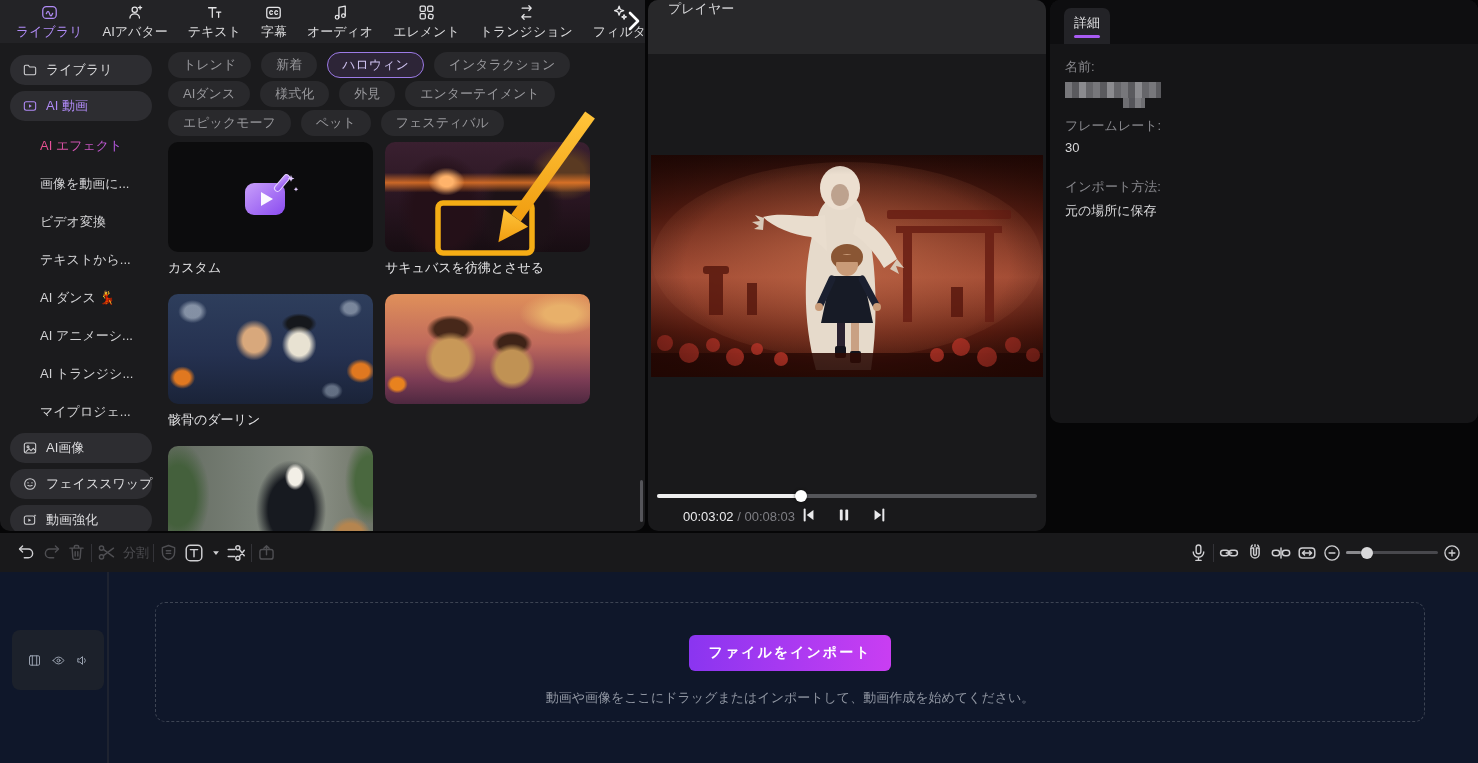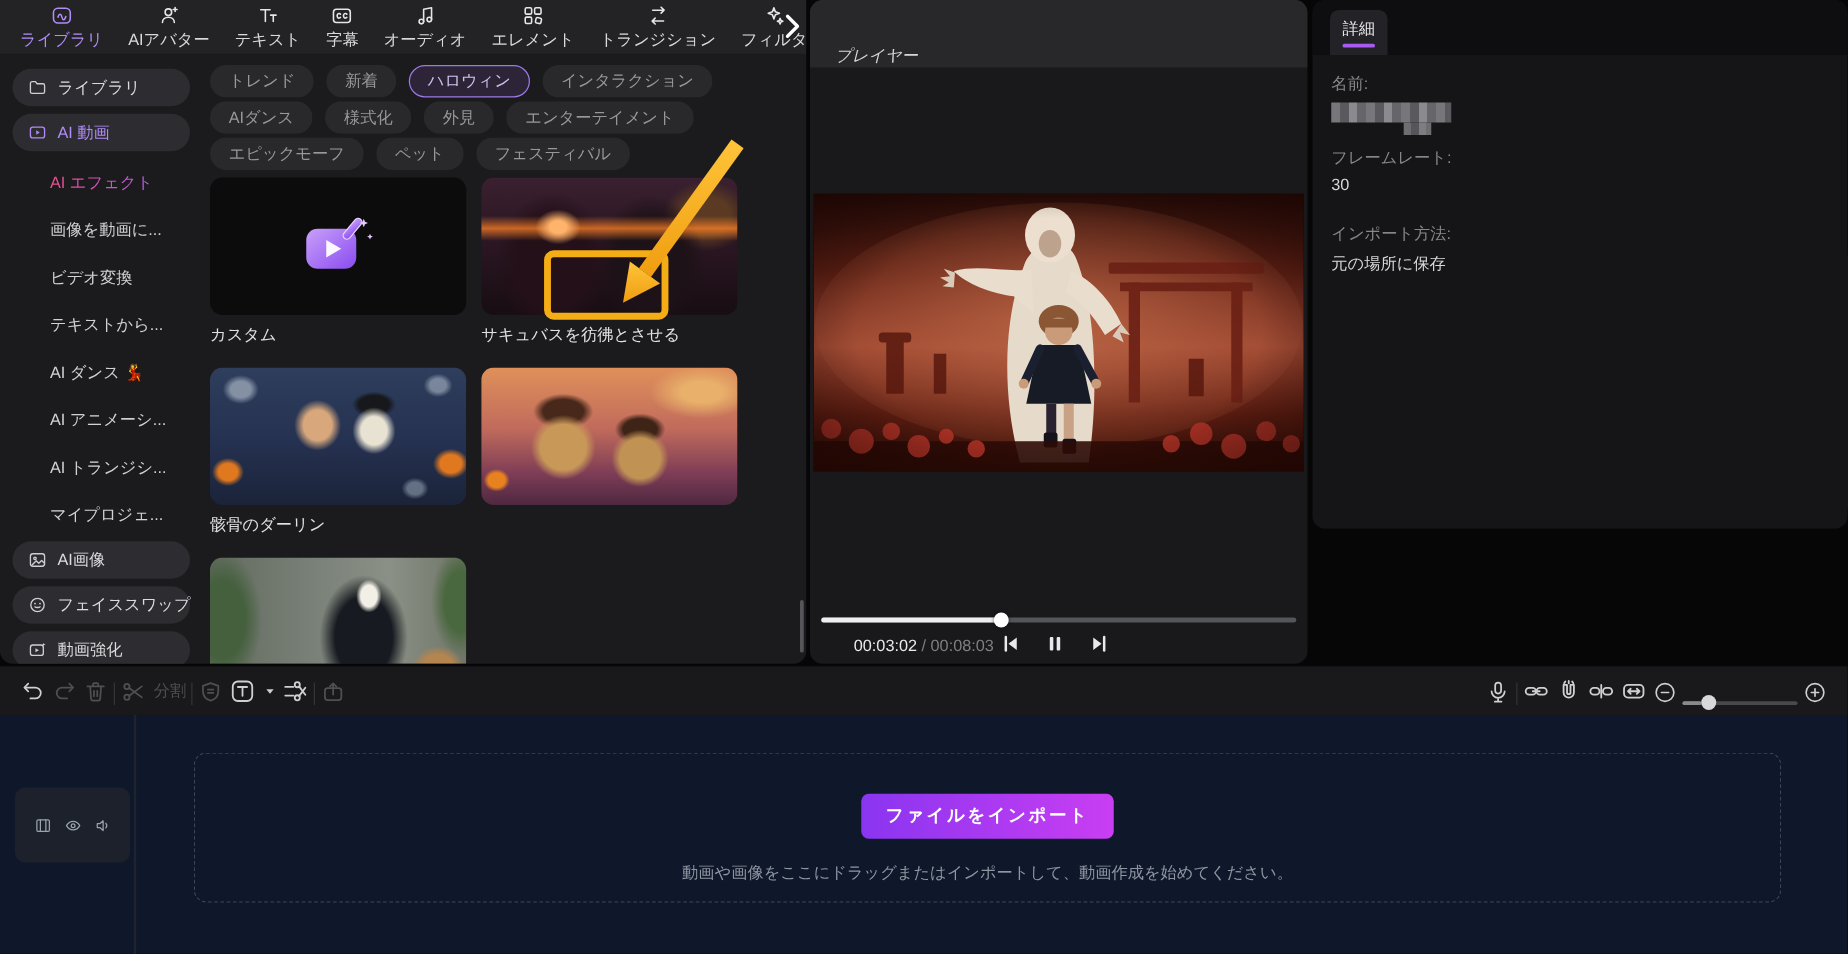--- a/index.html
+++ b/index.html
@@ -83,22 +83,22 @@
       radial-gradient(44px 62px at 60% 58%, #171a20 0 52%, rgba(0,0,0,0) 80%),
       radial-gradient(27px 23px at 89% 80%, #b5854f 0 45%, rgba(0,0,0,0) 75%),
       radial-gradient(42px 72px at 5% 45%, #44603c 0 42%, rgba(0,0,0,0) 75%),
       radial-gradient(32px 58px at 98% 32%, #4a683f 0 42%, rgba(0,0,0,0) 75%),
       linear-gradient(90deg,#636b60 0%,#7c837a 45%,#8b9086 70%,#6f7568 100%);}
   #media-scrollbar{position:absolute;right:2px;top:480px;width:3px;height:42px;border-radius:2px;background:#55555a;}
 
   
   #player-panel{position:absolute;left:648px;top:0;width:398px;height:531px;background:#19191b;
     border-radius:10px;overflow:hidden;}
-  #player-header{height:54px;background:#28282a;display:flex;align-items:flex-end;padding-left:20px;
-    color:#d6d6d8;font-size:13px;font-style:italic;}
+  #player-header{height:54px;background:#28282a;display:flex;align-items:flex-start;padding-left:20px;
+    color:#d6d6d8;font-size:13px;}
   #video{position:absolute;left:3px;right:3px;top:155px;height:222px;background:#000;cursor:pointer;}
   #video svg{width:100%;height:100%;display:block;}
   #progress-track{position:absolute;left:9px;right:9px;top:494px;height:3.5px;background:#55565a;border-radius:2px;cursor:pointer;}
   #progress-fill{position:absolute;left:0;top:0;bottom:0;background:#efefef;border-radius:2px;}
   #progress-knob{position:absolute;top:-4.2px;width:12px;height:12px;border-radius:50%;background:#fff;
     transform:translateX(-6px);box-shadow:0 0 3px rgba(0,0,0,.6);}
   #time-row{position:absolute;left:15px;top:509px;font-size:13px;white-space:nowrap;margin-left:20px;}
   #time-current{color:#eaeaec;}
   #time-sep,#time-total{color:#7e7e83;}
   #transport{position:absolute;left:150px;top:505px;display:flex;gap:16px;color:#e9e9eb;}
@@ -115,21 +115,21 @@
   .dlabel{position:absolute;left:15px;color:#86868b;font-size:13px;white-space:nowrap;}
   .dvalue{position:absolute;left:15px;color:#d8d8da;font-size:13px;white-space:nowrap;}
   #name-mosaic{position:absolute;left:15px;top:82px;width:96px;height:16px;
     background:repeating-linear-gradient(90deg,#77777b 0 7px,#5a5a5e 7px 14px,#8b8b8f 14px 21px,#66666a 21px 28px);}
   #name-mosaic::after{content:"";position:absolute;left:58px;top:16px;width:22px;height:10px;
     background:repeating-linear-gradient(90deg,#6e6e72 0 6px,#55555a 6px 12px,#7e7e82 12px 18px);}
 
   
   #toolbar{position:absolute;left:0;top:533px;width:100%;height:39px;background:#19191b;
     display:flex;align-items:center;justify-content:space-between;padding:0 16px;}
-  .tgroup{display:flex;align-items:flex-end;gap:4px;}
+  .tgroup{display:flex;align-items:center;gap:4px;}
   .tbtn{display:flex;align-items:center;gap:6px;color:#cfcfd2;font-size:13px;cursor:pointer;white-space:nowrap;}
   .tbtn.disabled{color:#4f4f53;cursor:default;}
   .tdiv{width:1px;height:18px;background:#333338;}
   #zoom-slider{width:92px;height:3px;background:#48484d;border-radius:2px;position:relative;cursor:pointer;}
   #zoom-knob{position:absolute;left:16%;top:-4.5px;width:12px;height:12px;border-radius:50%;background:#d8d8da;}
   #zoom-slider .zfill{position:absolute;left:0;top:0;bottom:0;width:16%;background:#8a8a8e;border-radius:2px;}
 
   
   #timeline{position:absolute;left:0;top:572px;width:100%;height:191px;background:#0f172a;}
   #tl-divider{position:absolute;left:107px;top:0;bottom:0;width:2px;background:#1e2330;}

